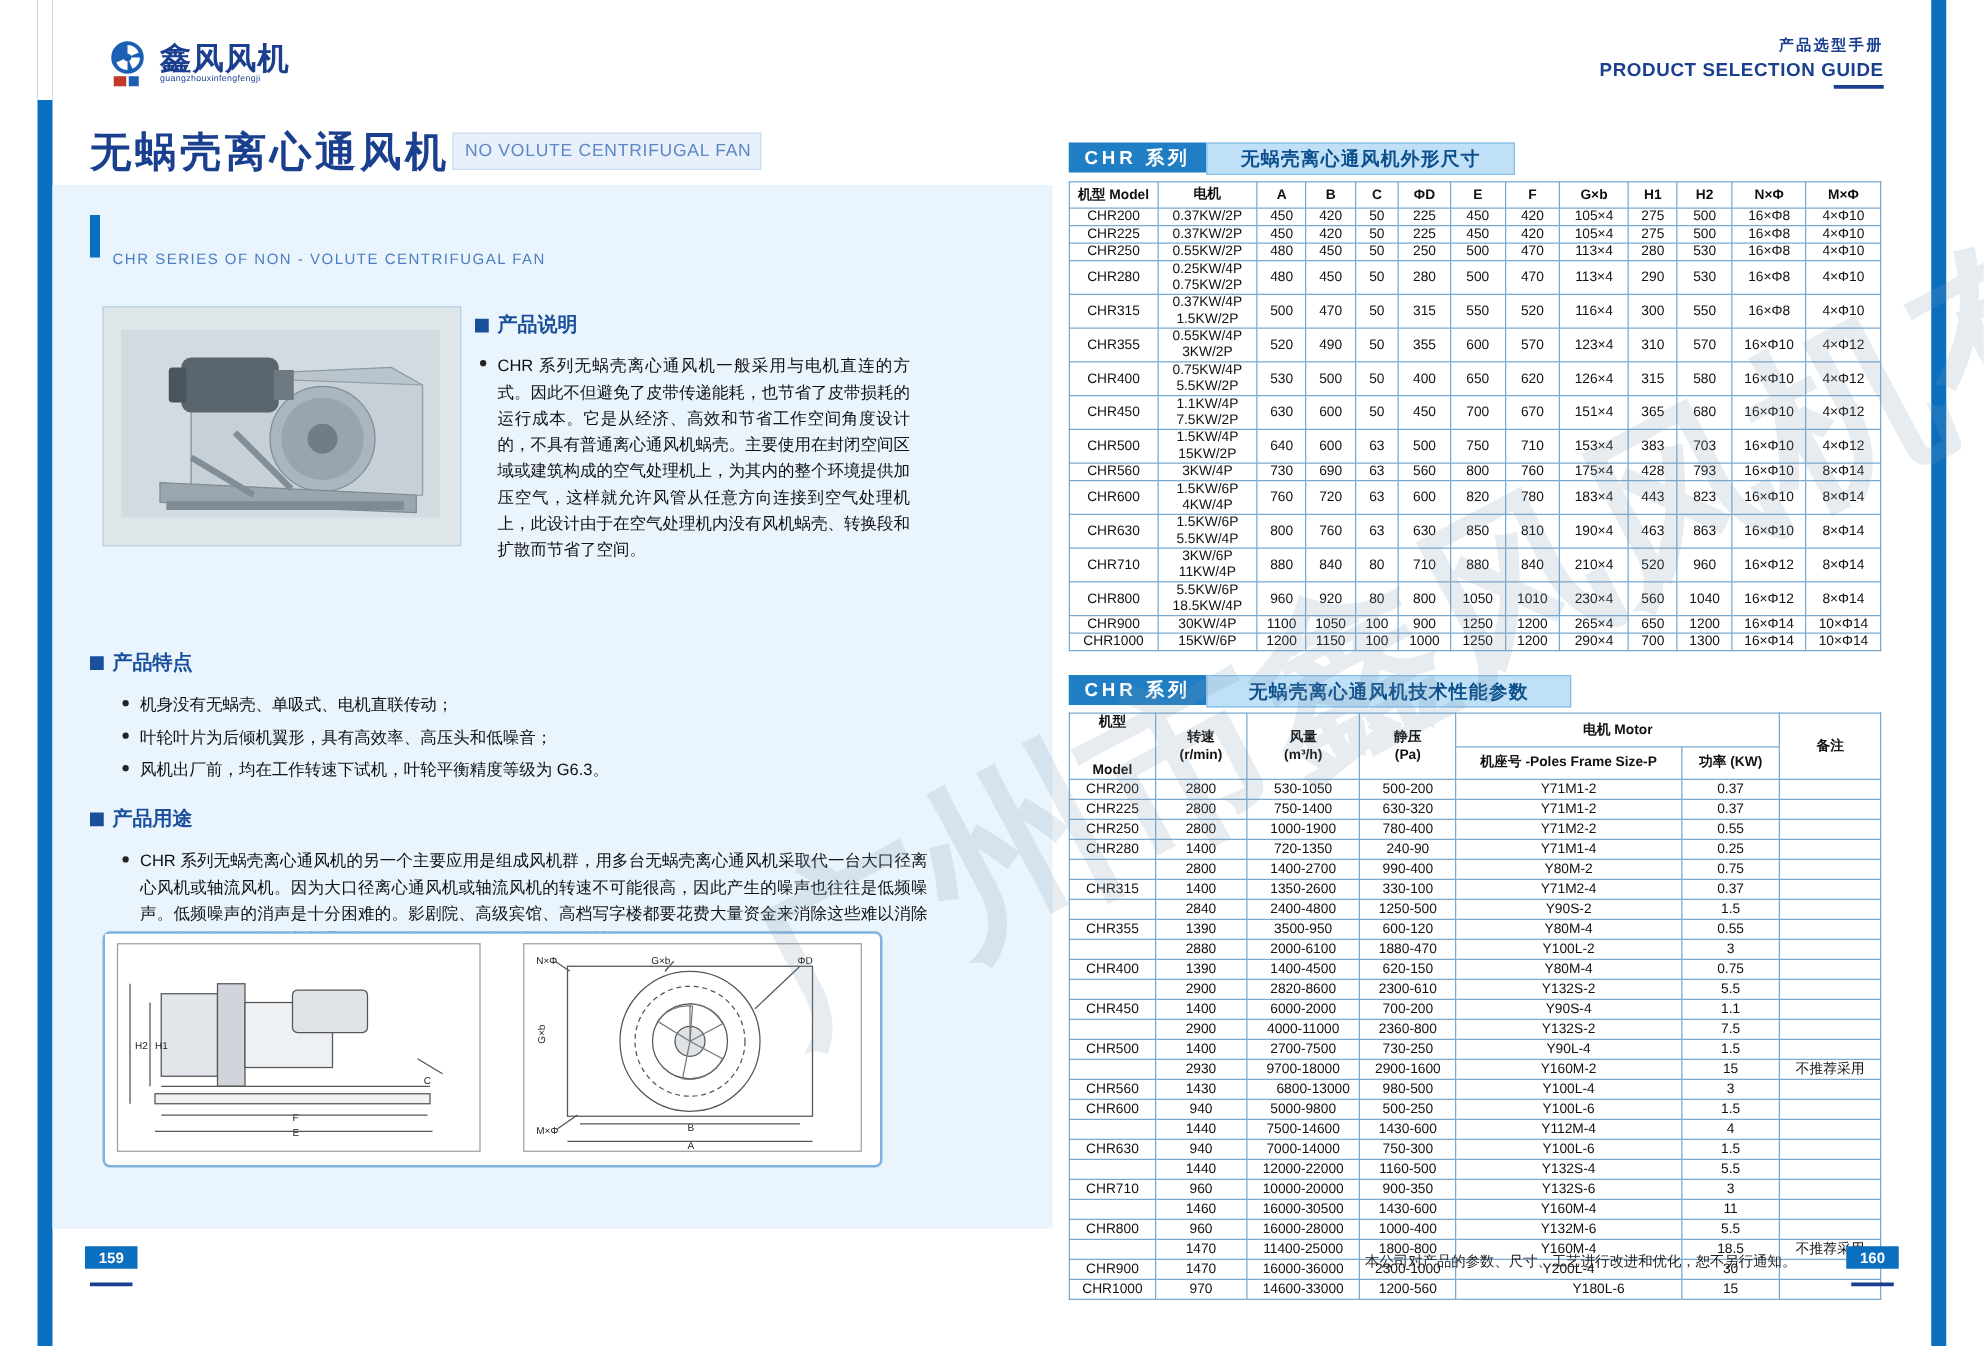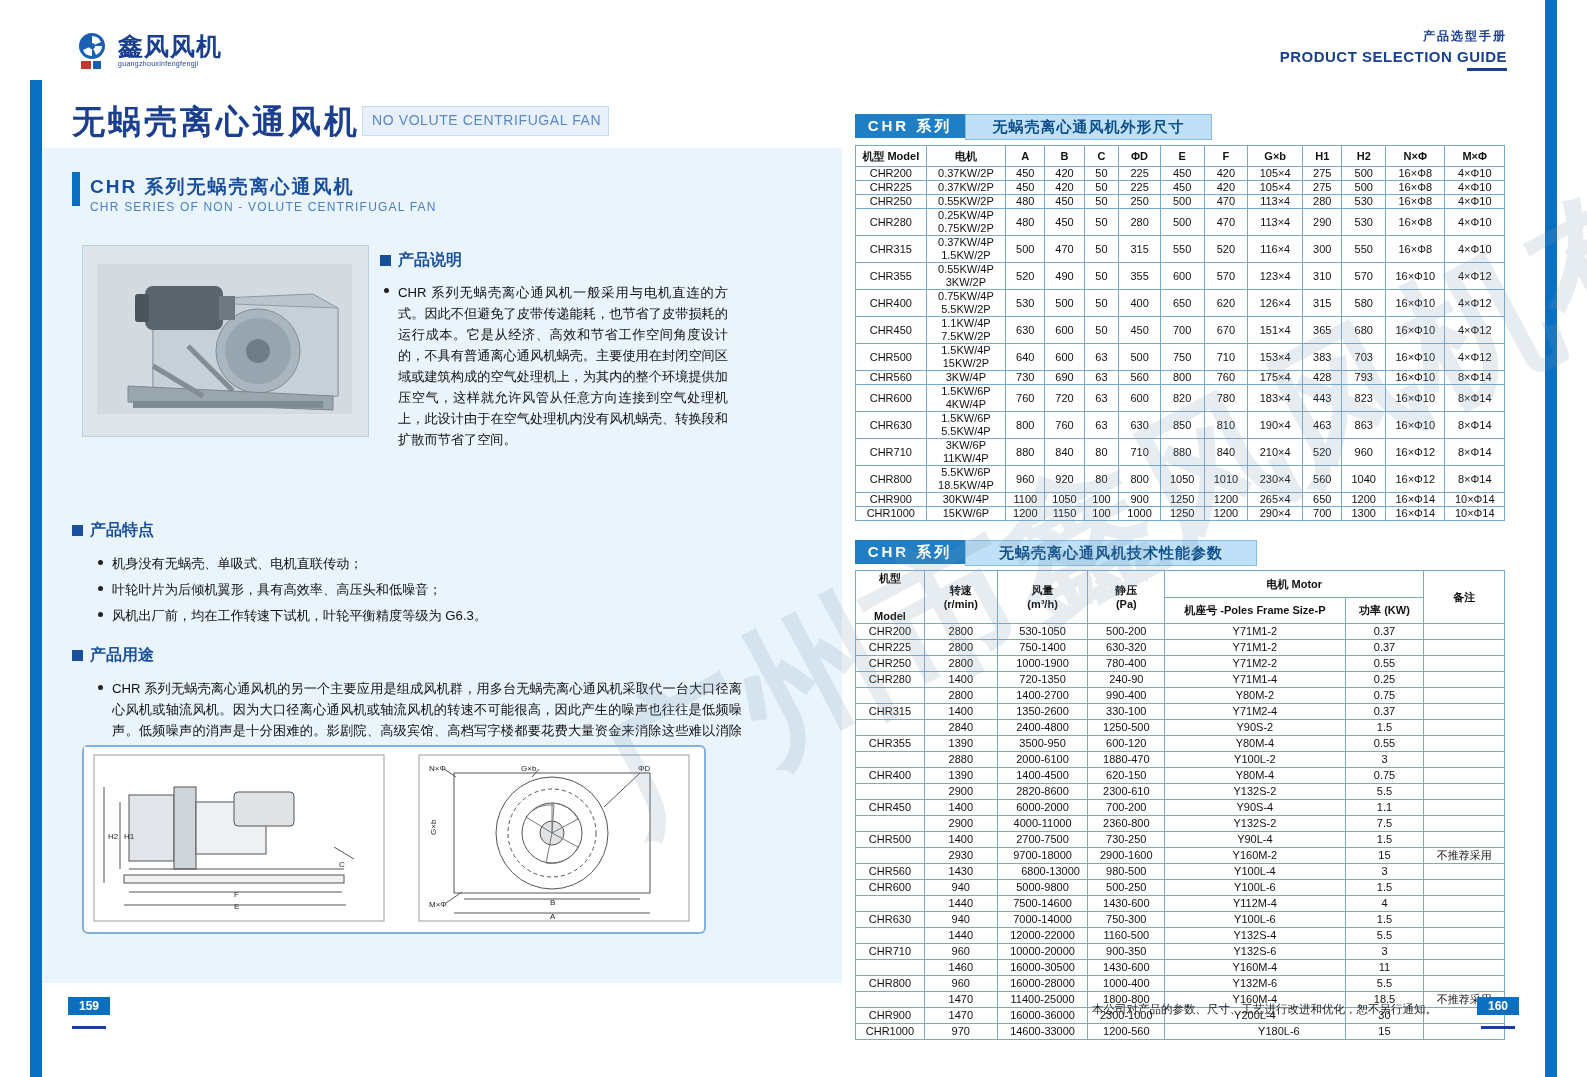--- a/index.html
+++ b/index.html
@@ -2,21 +2,21 @@
 <html><head>
 <meta charset="utf-8">
 <style>
   html,body{margin:0;padding:0;background:#fff;}
   body{width:1587px;height:1077px;font-family:"Liberation Sans",sans-serif;color:#111;position:relative;overflow:hidden;}
   .page{position:absolute;inset:0;background:#fff;}
   
   .leftbar{position:absolute;left:30px;top:0;width:12px;height:1077px;background:#0b6fc0;}
   .leftbar2{position:absolute;left:30px;top:0;width:12px;height:80px;background:#fff;}
   
-  .logo{position:absolute;left:78px;top:30px;width:150px;height:45px;}
+  .logo{position:absolute;left:88px;top:30px;width:150px;height:45px;}
   .logo-mark{position:absolute;left:0;top:2px;width:34px;height:38px;}
   .logo-cn{position:absolute;left:40px;top:0px;font-size:25px;font-weight:bold;color:#1a3f8f;letter-spacing:1px;}
   .logo-py{position:absolute;left:40px;top:30px;font-size:7px;color:#1a3f8f;letter-spacing:.3px;}
   .hdr-right{position:absolute;right:80px;top:28px;text-align:right;}
   .hdr-cn{font-size:12px;color:#1a3f8f;font-weight:bold;letter-spacing:2px;}
   .hdr-en{font-size:15px;color:#1a3f8f;font-weight:bold;letter-spacing:.5px;margin-top:3px;}
   .hdr-rule{position:absolute;right:80px;top:68px;width:40px;height:3px;background:#1a3f8f;}
 
   
   .title-cn{position:absolute;left:72px;top:100px;font-size:33px;font-weight:bold;color:#1a3f8f;letter-spacing:3px;font-family:"DejaVu Sans",sans-serif;}
@@ -83,21 +83,20 @@
   </div>
   <div class="hdr-rule"></div>
 
   <div class="title-cn">无蜗壳离心通风机</div>
   <div class="title-en-box"></div>
   <div class="title-en">NO VOLUTE CENTRIFUGAL FAN</div>
 
   <div class="panel"></div>
 
   <div class="sec-bar" style="left:72px;top:172px;"></div>
-  <div class="sec-cn" style="left:90px;top:174px;">CHR 系列无蜗壳离心通风机</div>
   <div class="sec-en" style="left:90px;top:200px;">CHR SERIES OF NON - VOLUTE CENTRIFUGAL FAN</div>
 
   <div class="photo">
     <svg width="285" height="190" viewBox="0 0 285 190">
       <rect width="285" height="190" fill="#dfe6ea"></rect>
       <rect x="14" y="18" width="255" height="150" fill="#d3dbe0"></rect>
 
       <polygon points="70,55 230,48 255,62 255,150 70,158" fill="#b9c4cc" stroke="#8b99a3"></polygon>
       <polygon points="70,55 255,62 255,150 70,158" fill="#c7d0d7" stroke="#909ca6"></polygon>
       <circle cx="175" cy="105" r="42" fill="#aab6bf" stroke="#7f8c96"></circle>
@@ -194,21 +193,21 @@
     </svg>
   </div>
 
   <div class="hdr-tab" style="left:855px;top:114px;width:110px;">CHR 系列</div>
   <div class="hdr-tab2" style="left:965px;top:114px;width:245px;">无蜗壳离心通风机外形尺寸</div>
 
   <table id="dim-table" style="left:855px;top:145px;width:650px;">
       <thead>
         <tr>
           <td style="width: 62px; height: 20px;">机型 Model</td>
-          <td style="width: 70px; height: 20px;">电机</td>
+          <td style="width: 70px; height: 20px; font-family: Liberation Mono, monospace;">电机</td>
           <td style="width: 34px; height: 20px;">A</td>
           <td style="width: 34px; height: 20px;">B</td>
           <td style="width: 30px; height: 20px;">C</td>
           <td style="width: 36px; height: 20px;">ΦD</td>
           <td style="width: 38px; height: 20px;">E</td>
           <td style="width: 38px; height: 20px;">F</td>
           <td style="width: 48px; height: 20px;">G×b</td>
           <td style="width: 34px; height: 20px;">H1</td>
           <td style="width: 38px; height: 20px;">H2</td>
           <td style="width: 52px; height: 20px;">N×Φ</td>

